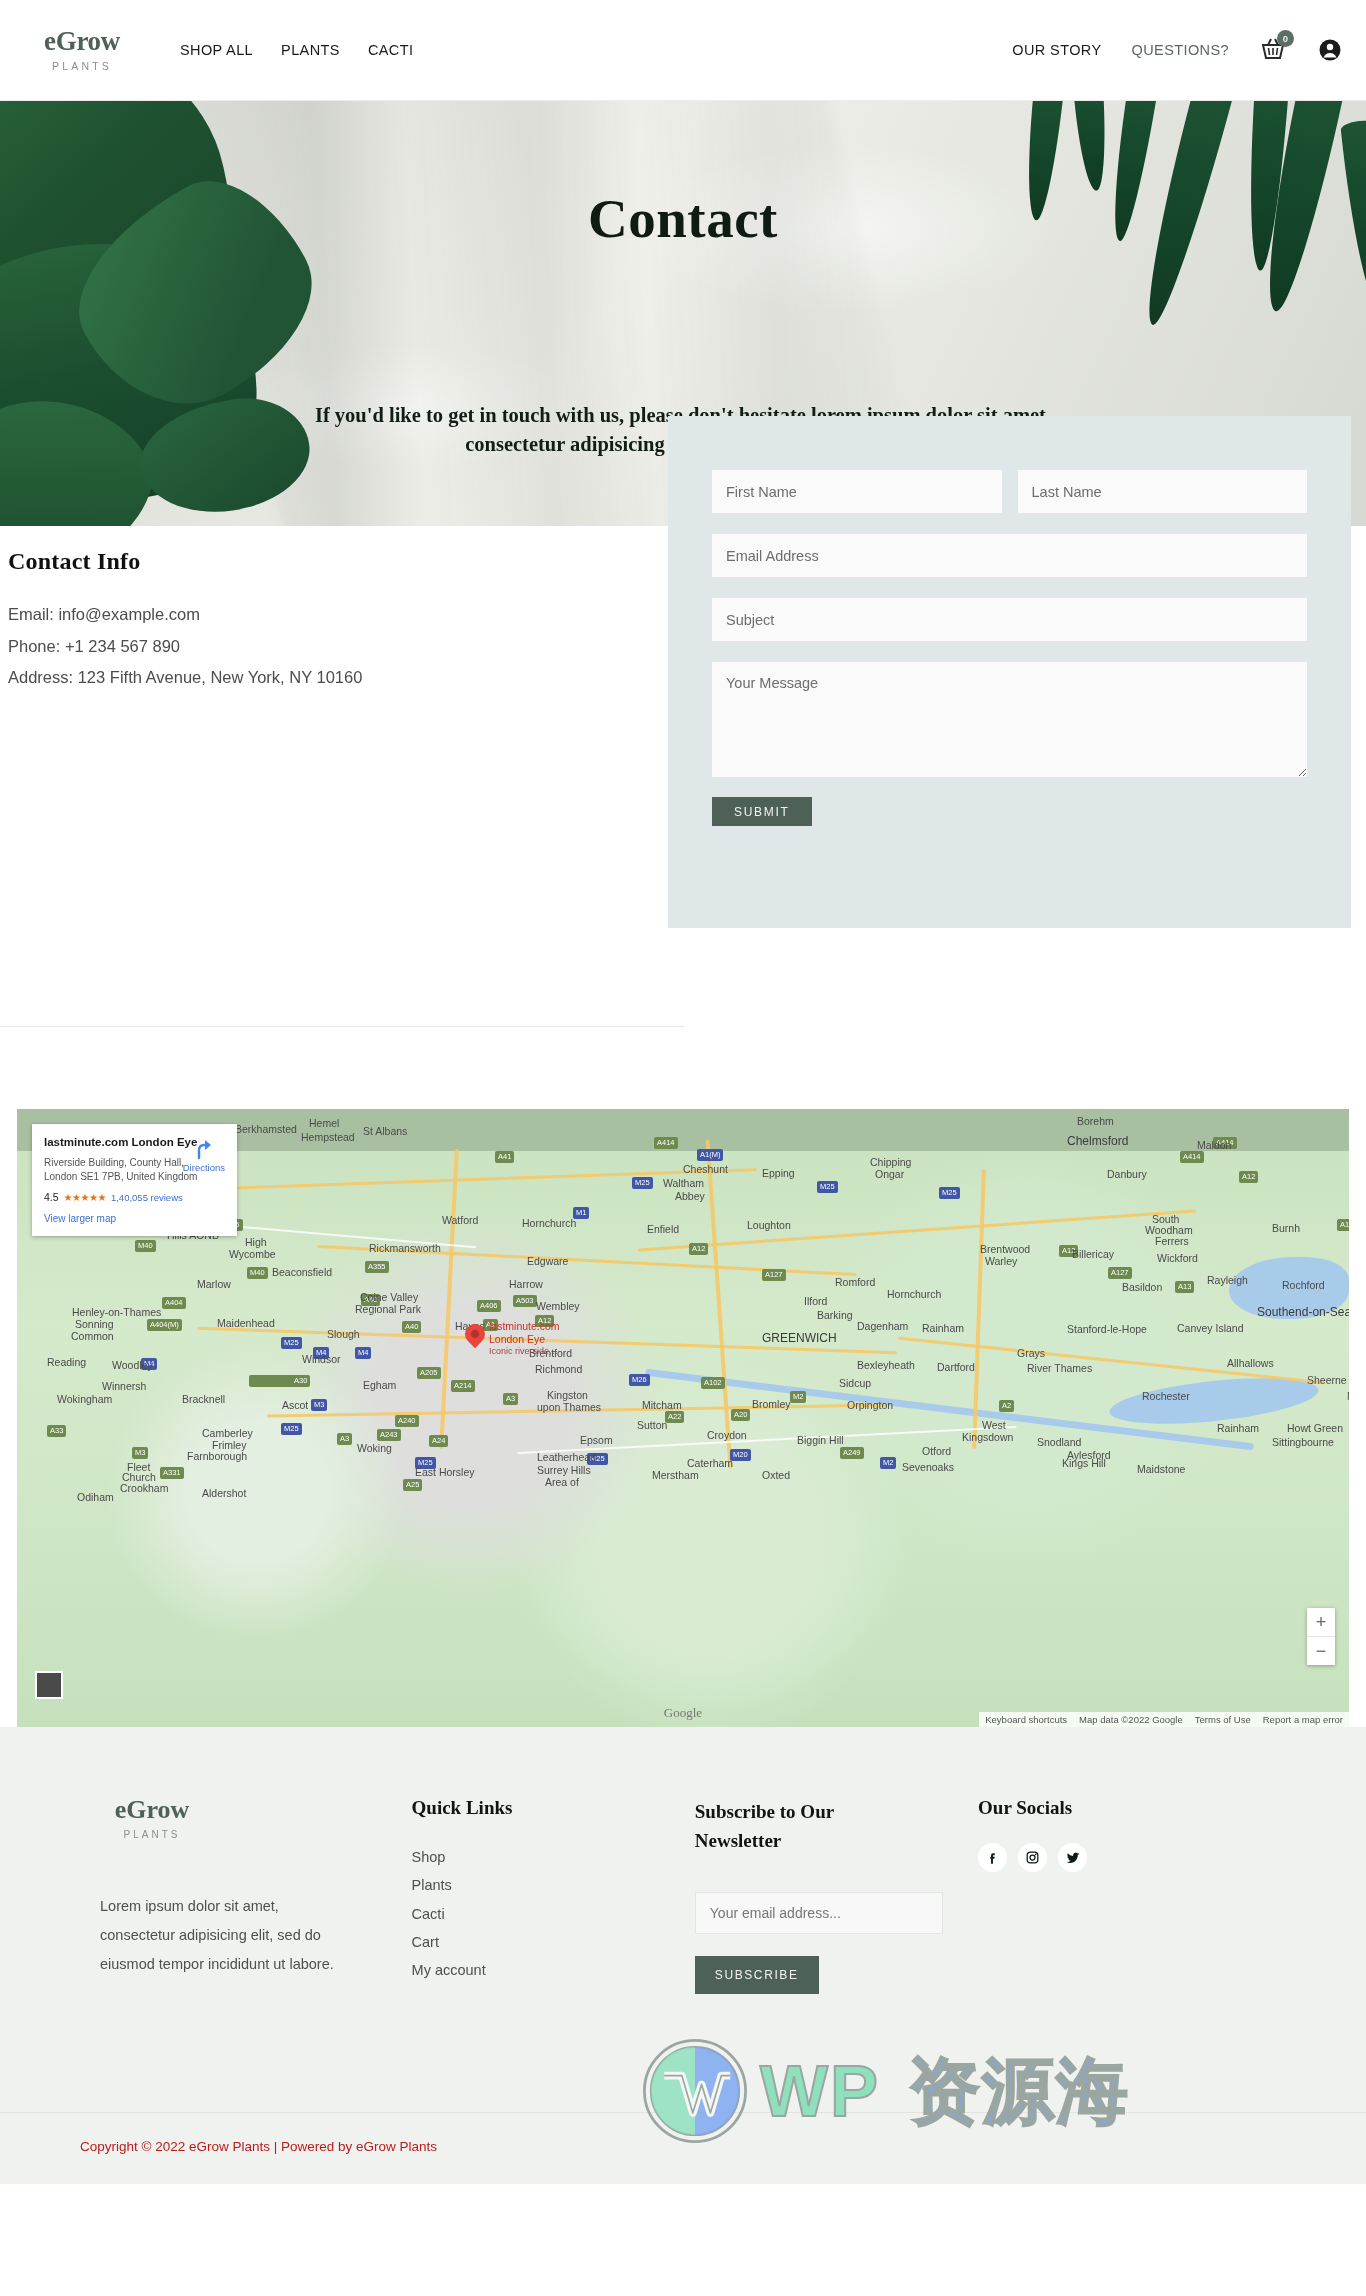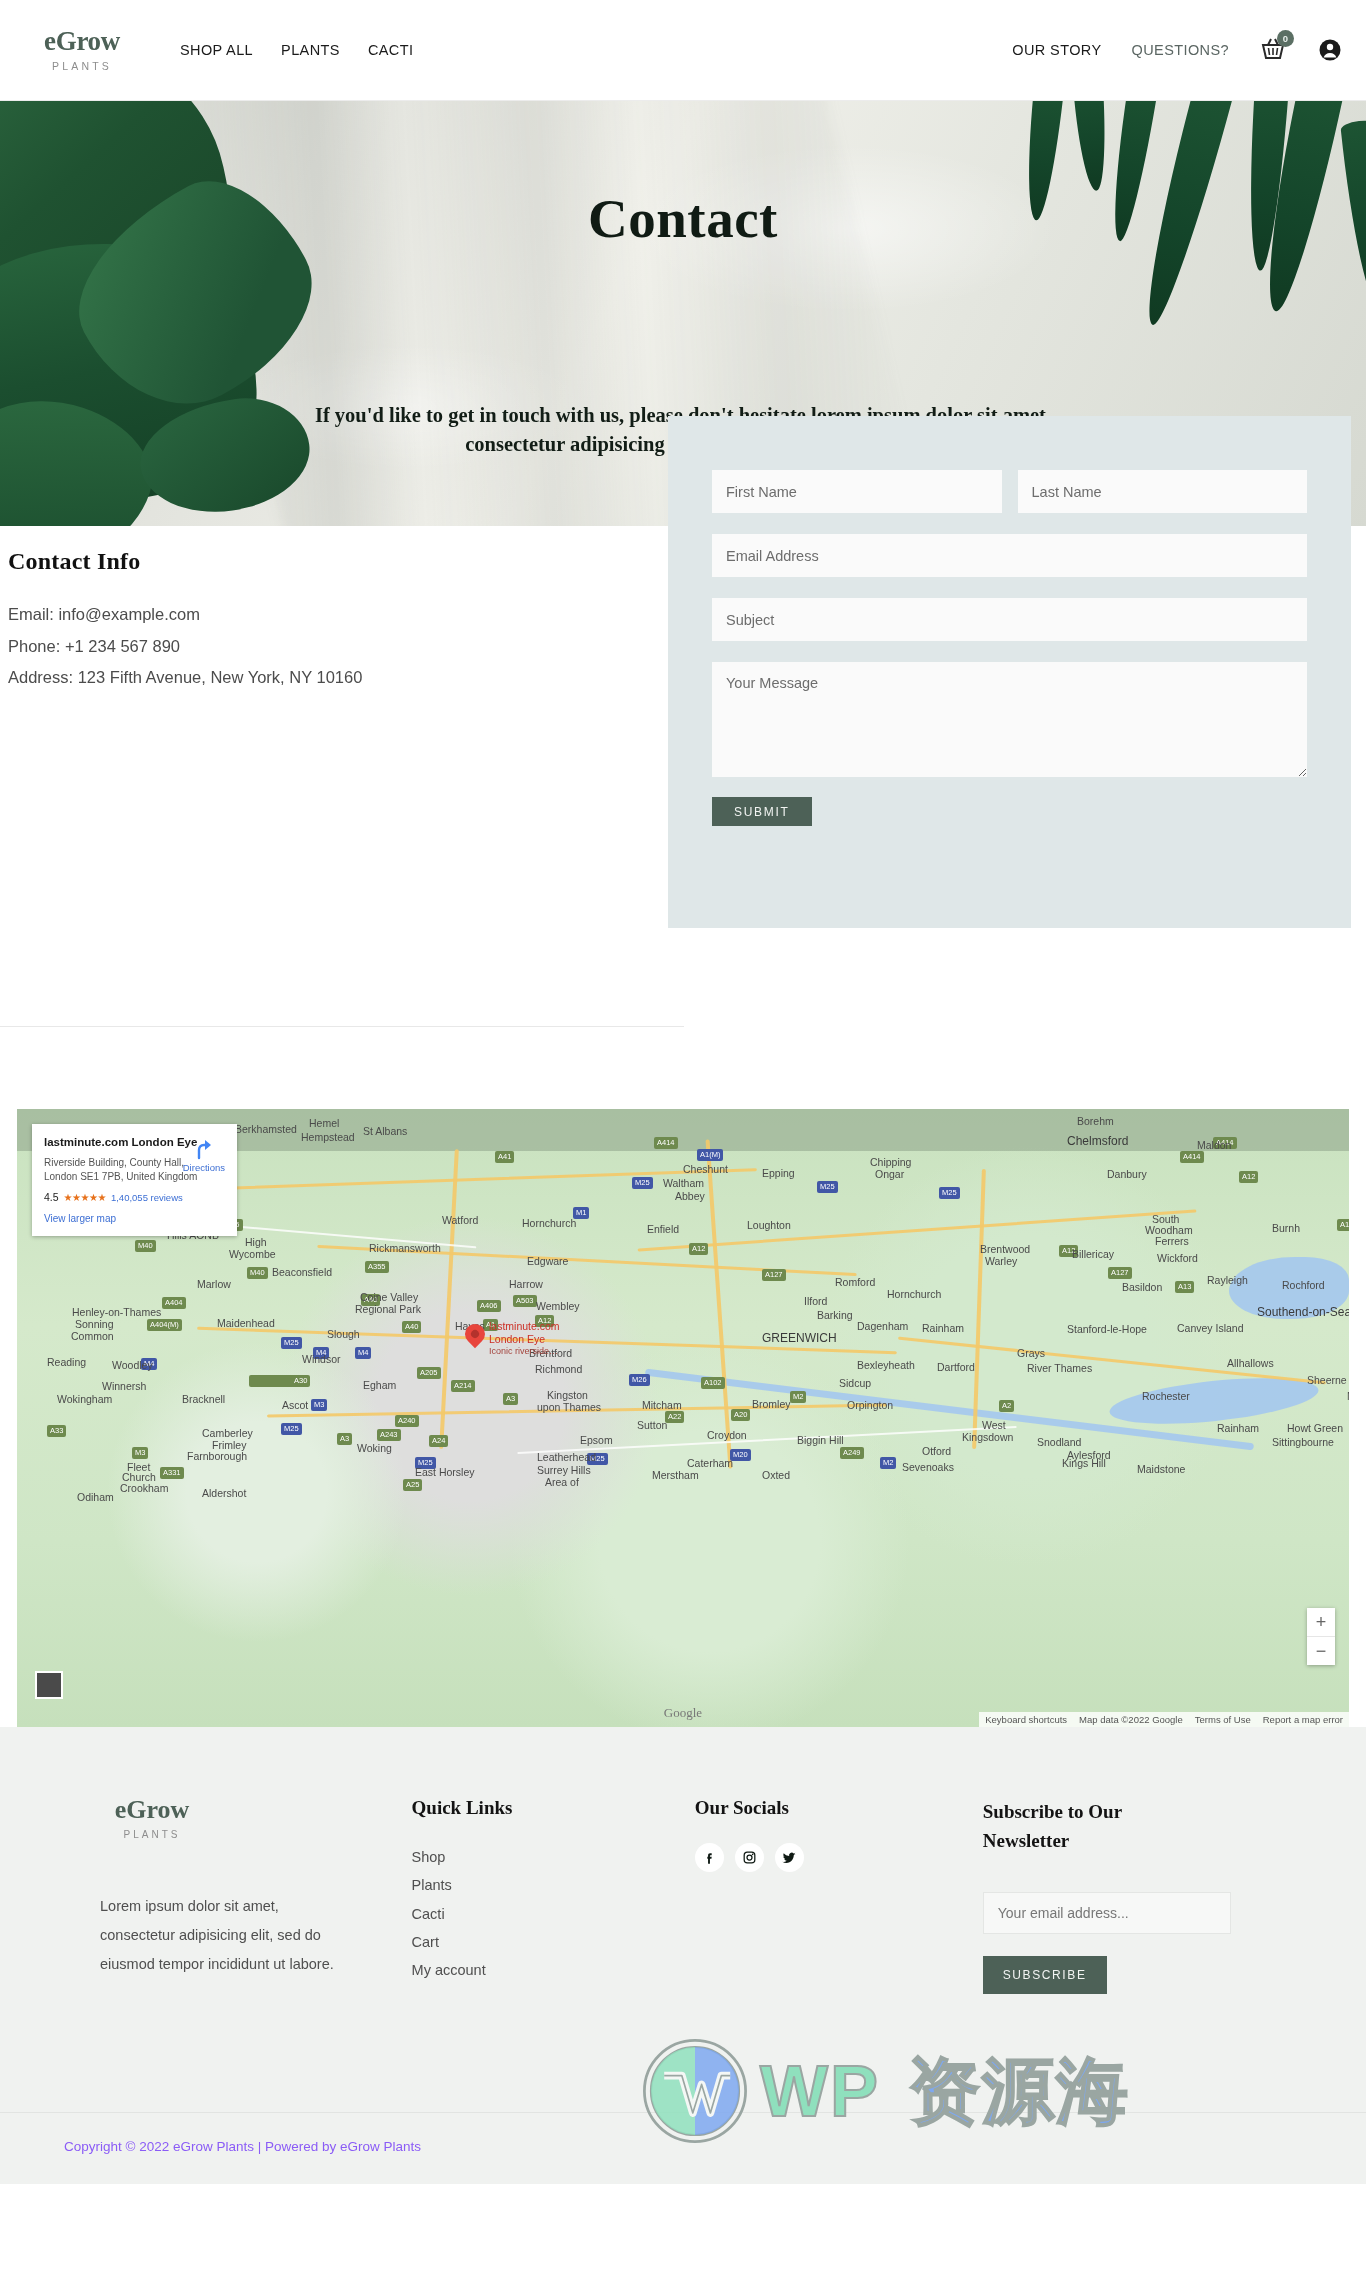--- a/index.html
+++ b/index.html
@@ -473,23 +473,23 @@
     height: 38px;
     padding: 0 20px;
     font-size: 12px;
     letter-spacing: 1.6px;
     cursor: pointer;
     font-family: "Liberation Sans", sans-serif;
   }
   .copyright-bar {
     margin-top: 118px;
     border-top: 1px solid #e2e4e2;
-    padding: 26px 0 30px 64px;
+    padding: 26px 0 30px 80px;
     font-size: 13.5px;
-    color: #8b5cf6;
+    color: #b91c1c;
   }
 
   
   .watermark {
     position: absolute;
     left: 640px;
     bottom: 38px;
     display: flex;
     align-items: center;
     gap: 10px;
@@ -851,20 +851,27 @@
       <div class="f-head">Quick Links</div>
       <ul class="f-links">
         <li>Shop</li>
         <li>Plants</li>
         <li>Cacti</li>
         <li>Cart</li>
         <li>My account</li>
       </ul>
     </div>
 
+    <div class="fcol c4">
+      <div class="f-head wrap">Subscribe to Our Newsletter</div>
+      <input class="news-input" type="email" placeholder="Your email address..." style="">
+      <br>
+      <button class="sub-btn">SUBSCRIBE</button>
+    </div>
+
     <div class="fcol c3">
       <div class="f-head">Our Socials</div>
       <div class="socials">
         <div class="social">
           <svg width="15" height="15" viewBox="0 0 24 24">
             <path fill="#0f1a14" d="M15.5 8.2h-2.1c-.4 0-.7.3-.7.8v1.9h2.8l-.4 2.9h-2.4V22h-3v-8.2H8.5v-2.9h1.2V8.6c0-2 1.2-3.4 3.2-3.4h2.6z"></path>
           </svg>
         </div>
         <div class="social">
           <svg width="15" height="15" viewBox="0 0 24 24">
@@ -873,27 +880,20 @@
             <circle cx="17" cy="7" r="1.3" fill="#0f1a14"></circle>
           </svg>
         </div>
         <div class="social">
           <svg width="16" height="16" viewBox="0 0 24 24">
             <path fill="#0f1a14" d="M22 5.9c-.7.3-1.5.5-2.3.6.8-.5 1.4-1.3 1.7-2.2-.8.5-1.6.8-2.5 1a3.9 3.9 0 0 0-6.7 3.6A11.1 11.1 0 0 1 4 4.8a3.9 3.9 0 0 0 1.2 5.2c-.6 0-1.2-.2-1.7-.5 0 1.9 1.3 3.5 3.1 3.8-.6.2-1.1.2-1.7.1a3.9 3.9 0 0 0 3.6 2.7A7.8 7.8 0 0 1 2 17.7a11 11 0 0 0 6 1.8c7.2 0 11.1-6 11.1-11.1v-.5c.8-.6 1.4-1.3 1.9-2z"></path>
           </svg>
         </div>
       </div>
     </div>
-
-    <div class="fcol c4">
-      <div class="f-head wrap">Subscribe to Our Newsletter</div>
-      <input class="news-input" type="email" placeholder="Your email address..." style="">
-      <br>
-      <button class="sub-btn">SUBSCRIBE</button>
-    </div>
   </div>
 
   <div class="copyright-bar">Copyright © 2022 eGrow Plants | Powered by eGrow Plants</div>
 
   <div class="watermark">
     <svg width="110" height="110" viewBox="0 0 100 100">
       <circle cx="50" cy="50" r="46" fill="none" stroke="#9aa6a2" stroke-width="2.5"></circle>
       <circle cx="50" cy="50" r="40" fill="none" stroke="#9aa6a2" stroke-width="2"></circle>
       <path d="M50 10 a40 40 0 0 1 0 80 z" fill="#7ea8f0" opacity=".85"></path>
       <path d="M50 10 a40 40 0 0 0 0 80 z" fill="#8fe0bd" opacity=".85"></path>

